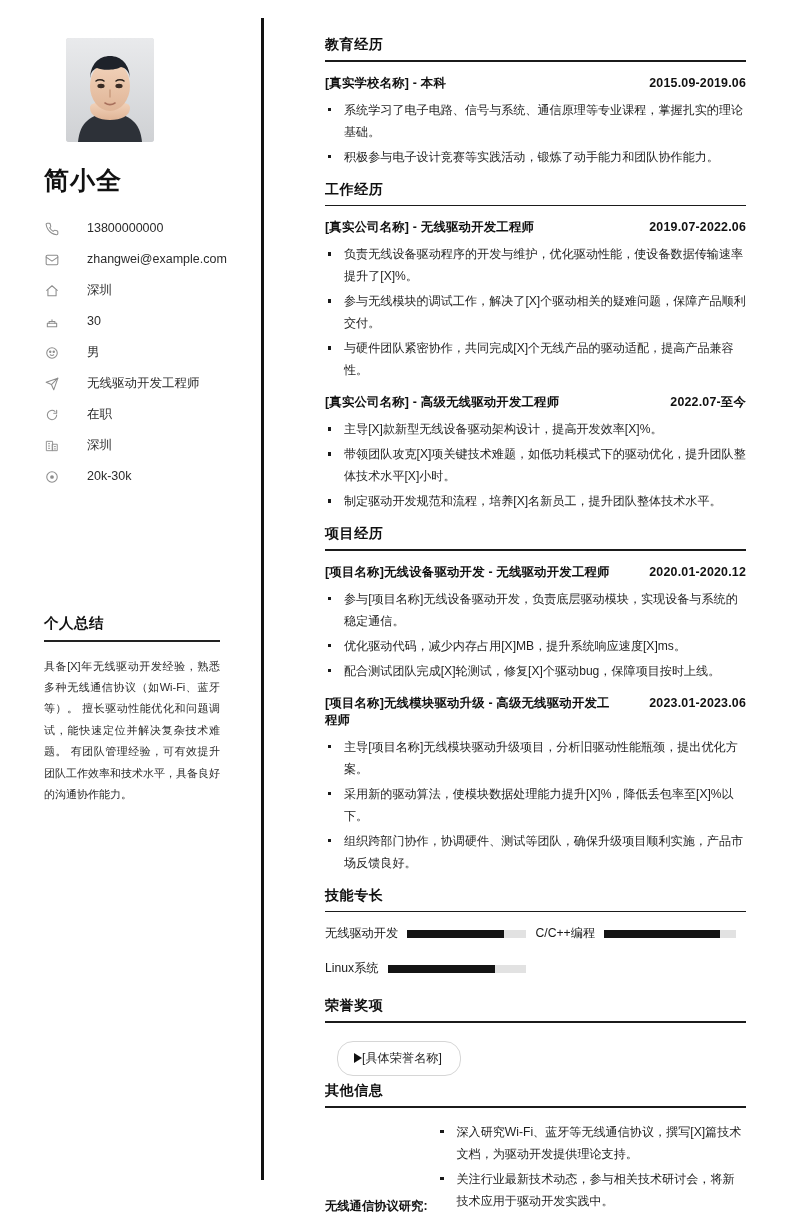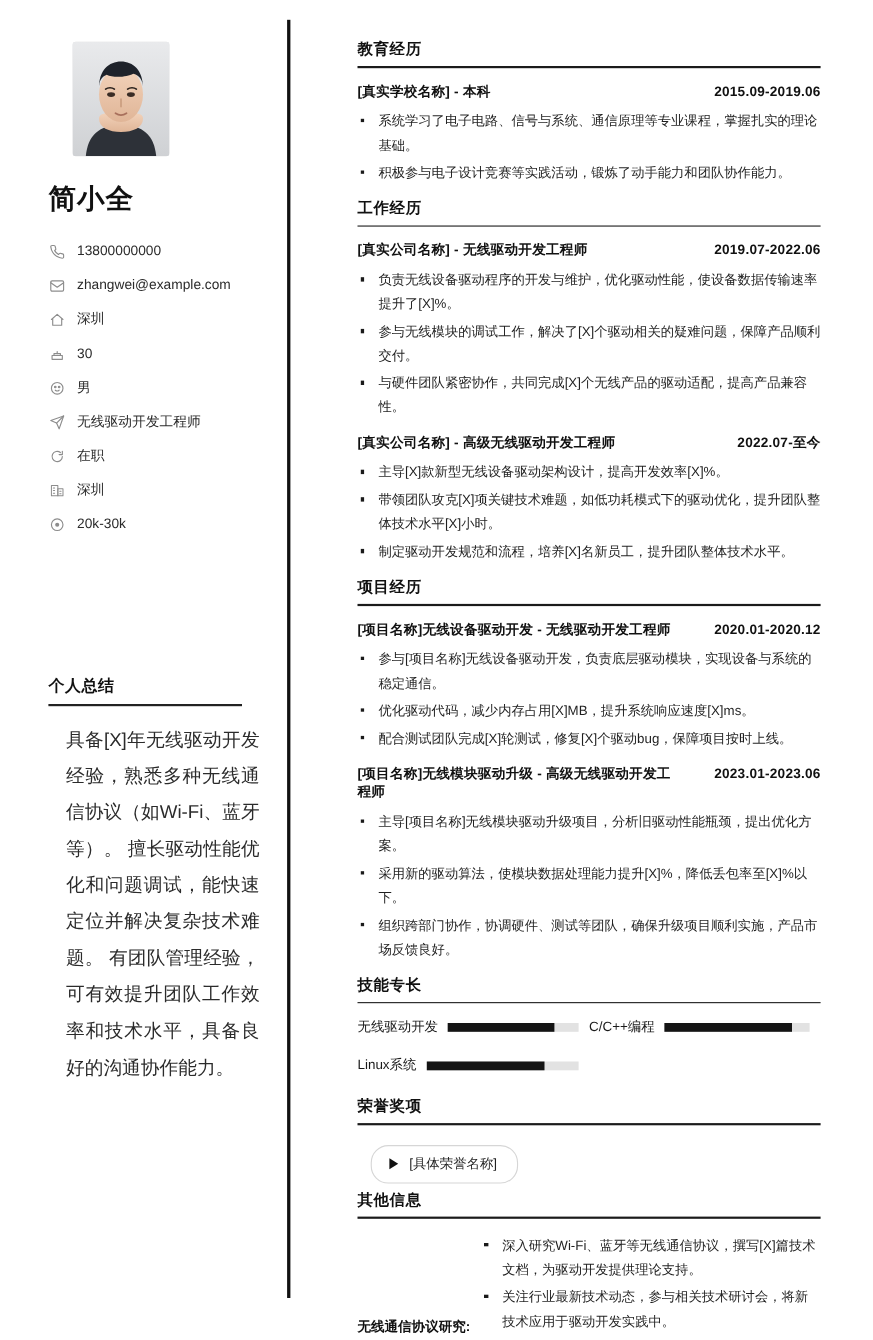--- a/index.html
+++ b/index.html
@@ -63,43 +63,42 @@
   .contact-icon {
     width: 15px;
     height: 15px;
     flex: 0 0 15px;
     display: flex;
     align-items: center;
     justify-content: center;
     color: #8d8d8d;
   }
   .contact-icon svg { width: 14px; height: 14px; display: block; }
-  .contact-text { line-height: 1; white-space: nowrap; }
+  .contact-text { line-height: 1; white-space: nowrap; margin-left: 17px; }
 
   .sidebar-section { margin-top: 122px; }
   .sidebar-heading {
     font-size: 14.5px;
     font-weight: bold;
     color: #111;
     padding-bottom: 7px;
     letter-spacing: .5px;
   }
   .sidebar-rule {
     height: 1.5px;
     background: #222;
     width: 176px;
     margin-bottom: 14px;
   }
   .summary-text {
-    font-size: 17px;
+    font-size: 11px;
     line-height: 1.95;
     color: #2b2b2b;
     width: 176px;
     text-align: justify;
-    margin-left: 16px;
   }
 
   
   .main {
     flex: 1;
     padding: 36px 48px 0 47px;
     margin-left: 16px;
   }
   .section { margin-bottom: 2px; }
   .section-heading {
@@ -177,21 +176,20 @@
   .skill-fill {
     position: absolute;
     left: 0; top: 0; bottom: 0;
     background: #141414;
   }
 
   
   .award-pill {
     display: inline-flex;
     align-items: center;
-    gap: 10px;
     border: 1px solid #d6d6d6;
     border-radius: 16px;
     padding: 8px 18px 8px 16px;
     font-size: 12.2px;
     color: #1f1f1f;
     margin: 5px 0 4px 12px;
     background: #fff;
   }
   .play-icon {
     width: 0; height: 0;

